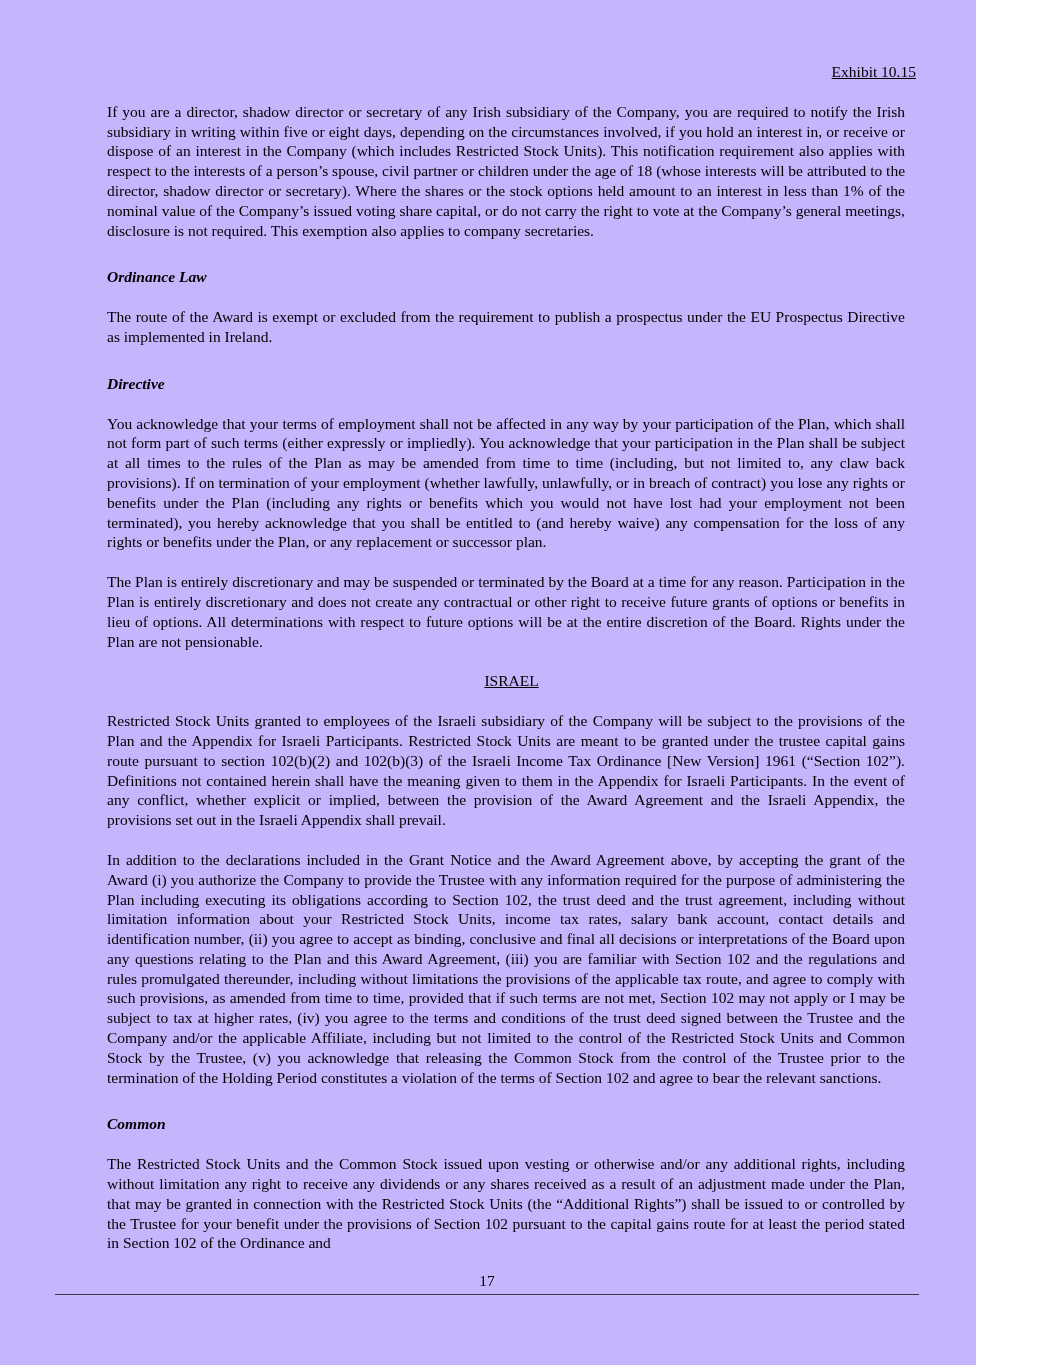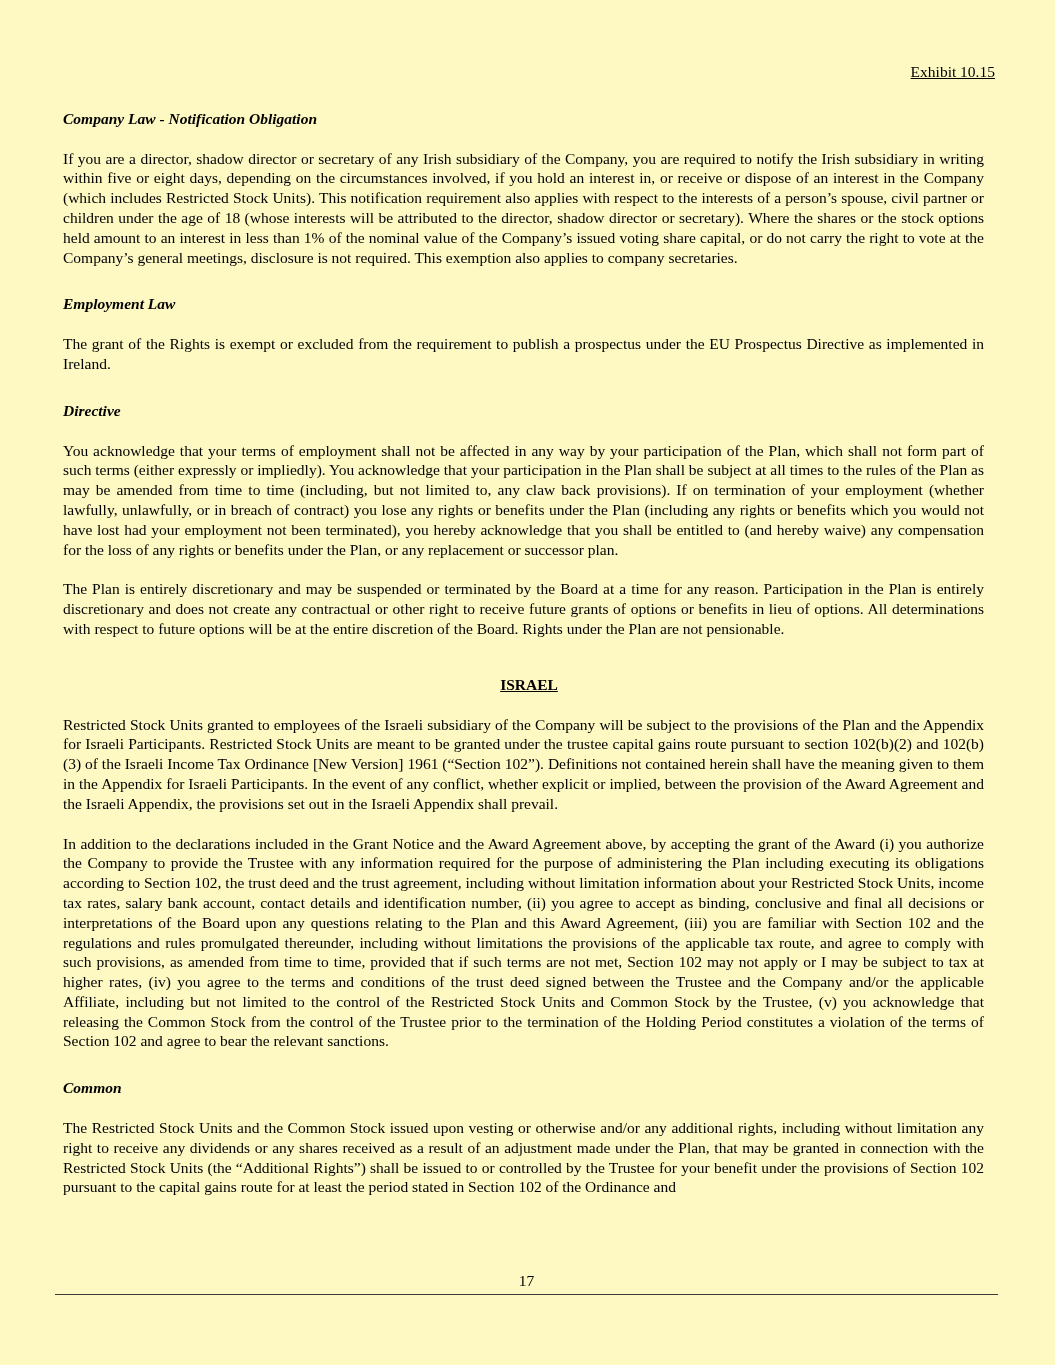--- a/index.html
+++ b/index.html
@@ -1,47 +1,48 @@
 <!DOCTYPE html>
 <html><head>
 <meta charset="utf-8">
 <style>
   * { box-sizing: border-box; }
   html, body { margin: 0; padding: 0; background: #ffffff; }
   .page {
-    width: 1055px;
+    width: 976px;
     height: 1365px;
     position: relative;
-    background: #fef9c3;
+    background: #c4b5fd;
     font-family: "Liberation Serif", "DejaVu Serif", serif;
     font-size: 15.5px;
     line-height: 19.8px;
     color: #000000;
     overflow: hidden;
+    padding-left: 44px;
   }
   .content {
     padding: 62px 60px 0 63px;
   }
   .exhibit {
     text-align: right;
     margin: 0 0 20px 0;
   }
   .exhibit span { text-decoration: underline; }
   .heading {
     font-weight: bold;
     font-style: italic;
     font-size: 15.5px;
     margin: 27px 0 20px 0;
   }
   .center-heading {
     text-align: center;
-    font-weight: bold;
+    font-weight: normal;
     font-style: normal;
     font-size: 15.5px;
-    margin: 36px 0 20px 0;
+    margin: 20px 0 20px 0;
   }
   .center-heading span { text-decoration: underline; }
   .para {
     text-align: justify;
     margin: 0 11px 20px 0;
   }
   .footer {
     position: absolute;
     left: 55px;
     right: 57px;
@@ -60,25 +61,24 @@
 </head>
 <body>
 
 <div class="page">
   <div class="content">
 
     <div class="exhibit">
       <span>Exhibit 10.15</span>
     </div>
 
-    <div class="heading">Company Law - Notification Obligation</div>
     <p class="para">If you are a director, shadow director or secretary of any Irish subsidiary of the Company, you are required to notify the Irish subsidiary in writing within five or eight days, depending on the circumstances involved, if you hold an interest in, or receive or dispose of an interest in the Company (which includes Restricted Stock Units). This notification requirement also applies with respect to the interests of a person’s spouse, civil partner or children under the age of 18 (whose interests will be attributed to the director, shadow director or secretary). Where the shares or the stock options held amount to an interest in less than 1% of the nominal value of the Company’s issued voting share capital, or do not carry the right to vote at the Company’s general meetings, disclosure is not required. This exemption also applies to company secretaries.</p>
 
-    <div class="heading">Employment Law</div>
-    <p class="para">The grant of the Rights is exempt or excluded from the requirement to publish a prospectus under the EU Prospectus Directive as implemented in Ireland.</p>
+    <div class="heading">Ordinance Law</div>
+    <p class="para">The route of the Award is exempt or excluded from the requirement to publish a prospectus under the EU Prospectus Directive as implemented in Ireland.</p>
 
     <div class="heading">Directive</div>
     <p class="para">You acknowledge that your terms of employment shall not be affected in any way by your participation of the Plan, which shall not form part of such terms (either expressly or impliedly). You acknowledge that your participation in the Plan shall be subject at all times to the rules of the Plan as may be amended from time to time (including, but not limited to, any claw back provisions). If on termination of your employment (whether lawfully, unlawfully, or in breach of contract) you lose any rights or benefits under the Plan (including any rights or benefits which you would not have lost had your employment not been terminated), you hereby acknowledge that you shall be entitled to (and hereby waive) any compensation for the loss of any rights or benefits under the Plan, or any replacement or successor plan.</p>
     <p class="para">The Plan is entirely discretionary and may be suspended or terminated by the Board at a time for any reason. Participation in the Plan is entirely discretionary and does not create any contractual or other right to receive future grants of options or benefits in lieu of options. All determinations with respect to future options will be at the entire discretion of the Board. Rights under the Plan are not pensionable.</p>
 
     <div class="center-heading">
       <span>ISRAEL</span>
     </div>
     <p class="para">Restricted Stock Units granted to employees of the Israeli subsidiary of the Company will be subject to the provisions of the Plan and the Appendix for Israeli Participants. Restricted Stock Units are meant to be granted under the trustee capital gains route pursuant to section 102(b)(2) and 102(b)(3) of the Israeli Income Tax Ordinance [New Version] 1961 (“Section 102”). Definitions not contained herein shall have the meaning given to them in the Appendix for Israeli Participants. In the event of any conflict, whether explicit or implied, between the provision of the Award Agreement and the Israeli Appendix, the provisions set out in the Israeli Appendix shall prevail.</p>
     <p class="para">In addition to the declarations included in the Grant Notice and the Award Agreement above, by accepting the grant of the Award (i) you authorize the Company to provide the Trustee with any information required for the purpose of administering the Plan including executing its obligations according to Section 102, the trust deed and the trust agreement, including without limitation information about your Restricted Stock Units, income tax rates, salary bank account, contact details and identification number, (ii) you agree to accept as binding, conclusive and final all decisions or interpretations of the Board upon any questions relating to the Plan and this Award Agreement, (iii) you are familiar with Section 102 and the regulations and rules promulgated thereunder, including without limitations the provisions of the applicable tax route, and agree to comply with such provisions, as amended from time to time, provided that if such terms are not met, Section 102 may not apply or I may be subject to tax at higher rates, (iv) you agree to the terms and conditions of the trust deed signed between the Trustee and the Company and/or the applicable Affiliate, including but not limited to the control of the Restricted Stock Units and Common Stock by the Trustee, (v) you acknowledge that releasing the Common Stock from the control of the Trustee prior to the termination of the Holding Period constitutes a violation of the terms of Section 102 and agree to bear the relevant sanctions.</p>

